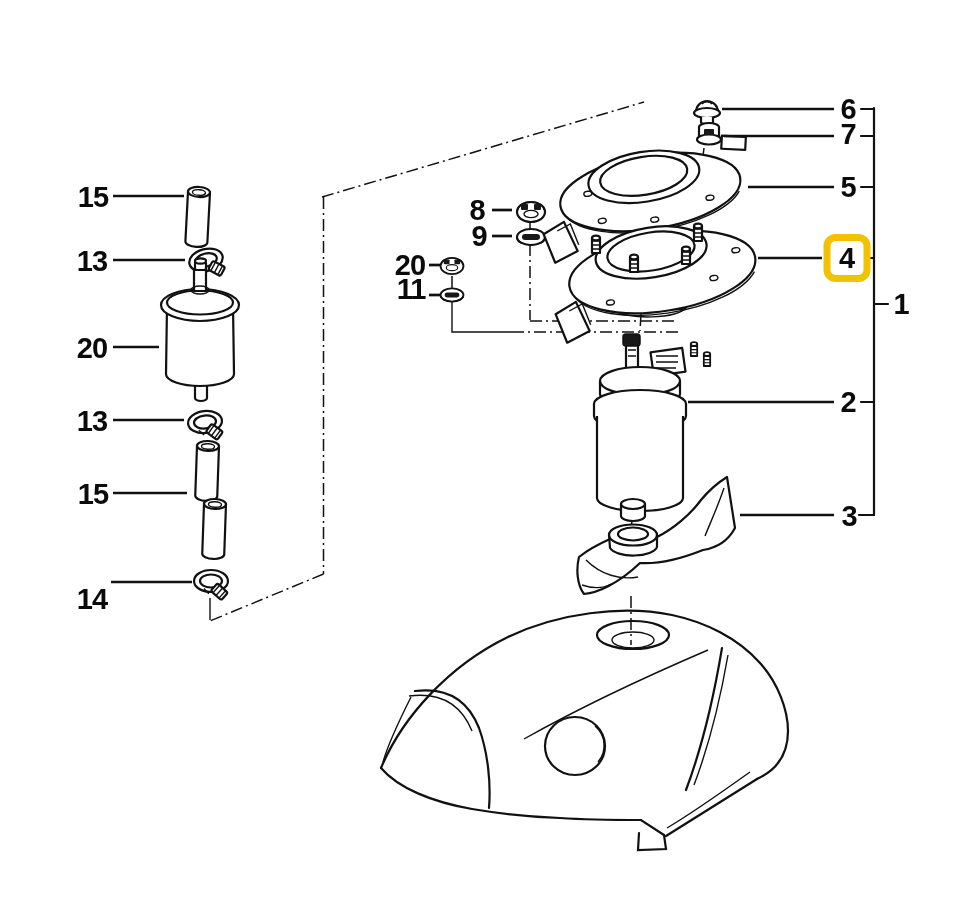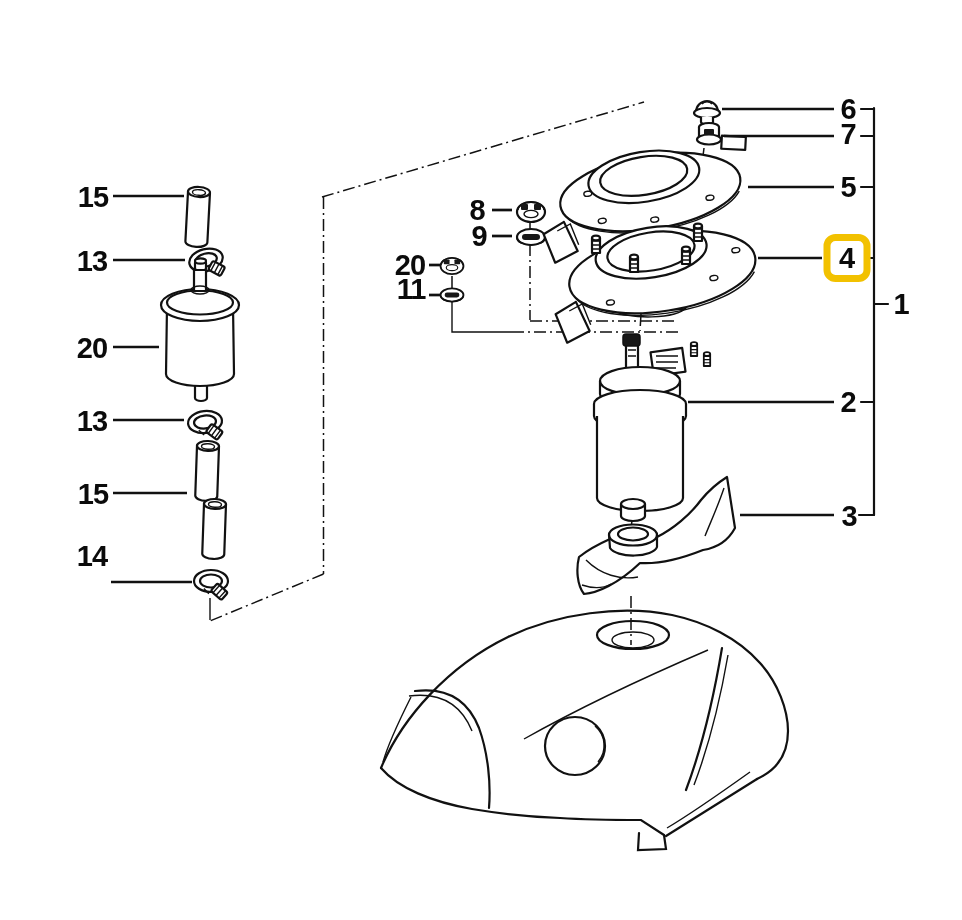--- a/index.html
+++ b/index.html
@@ -256,21 +256,21 @@
     <path class="ln" d="M861,109 L874,109 M861,136 L874,136 M861,187 L874,187
                          M871,258 L874,258 M874,304 L888,304 M861,402 L874,402 M859,515 L874,515"></path>
   </g>
 </svg>
 
 <div class="callout" style="left:93px;top:197px">15</div>
 <div class="callout" style="left:92px;top:261px">13</div>
 <div class="callout" style="left:92px;top:348px">20</div>
 <div class="callout" style="left:92px;top:421px">13</div>
 <div class="callout" style="left:93px;top:494px">15</div>
-<div class="callout" style="left:92px;top:556px">14</div>
+<div class="callout" style="left:92px;top:599px">14</div>
 
 <div class="callout" style="left:477px;top:210px">8</div>
 <div class="callout" style="left:479px;top:236px">9</div>
 <div class="callout" style="left:410px;top:265px">20</div>
 <div class="callout" style="left:411px;top:289px">11</div>
 
 <div class="callout" style="left:848px;top:109px">6</div>
 <div class="callout" style="left:848px;top:134px">7</div>
 <div class="callout" style="left:848px;top:187px">5</div>
 <div class="hl-box" style="left: 847px; top: 258px; border-color: rgb(242, 193, 0);">4</div>

